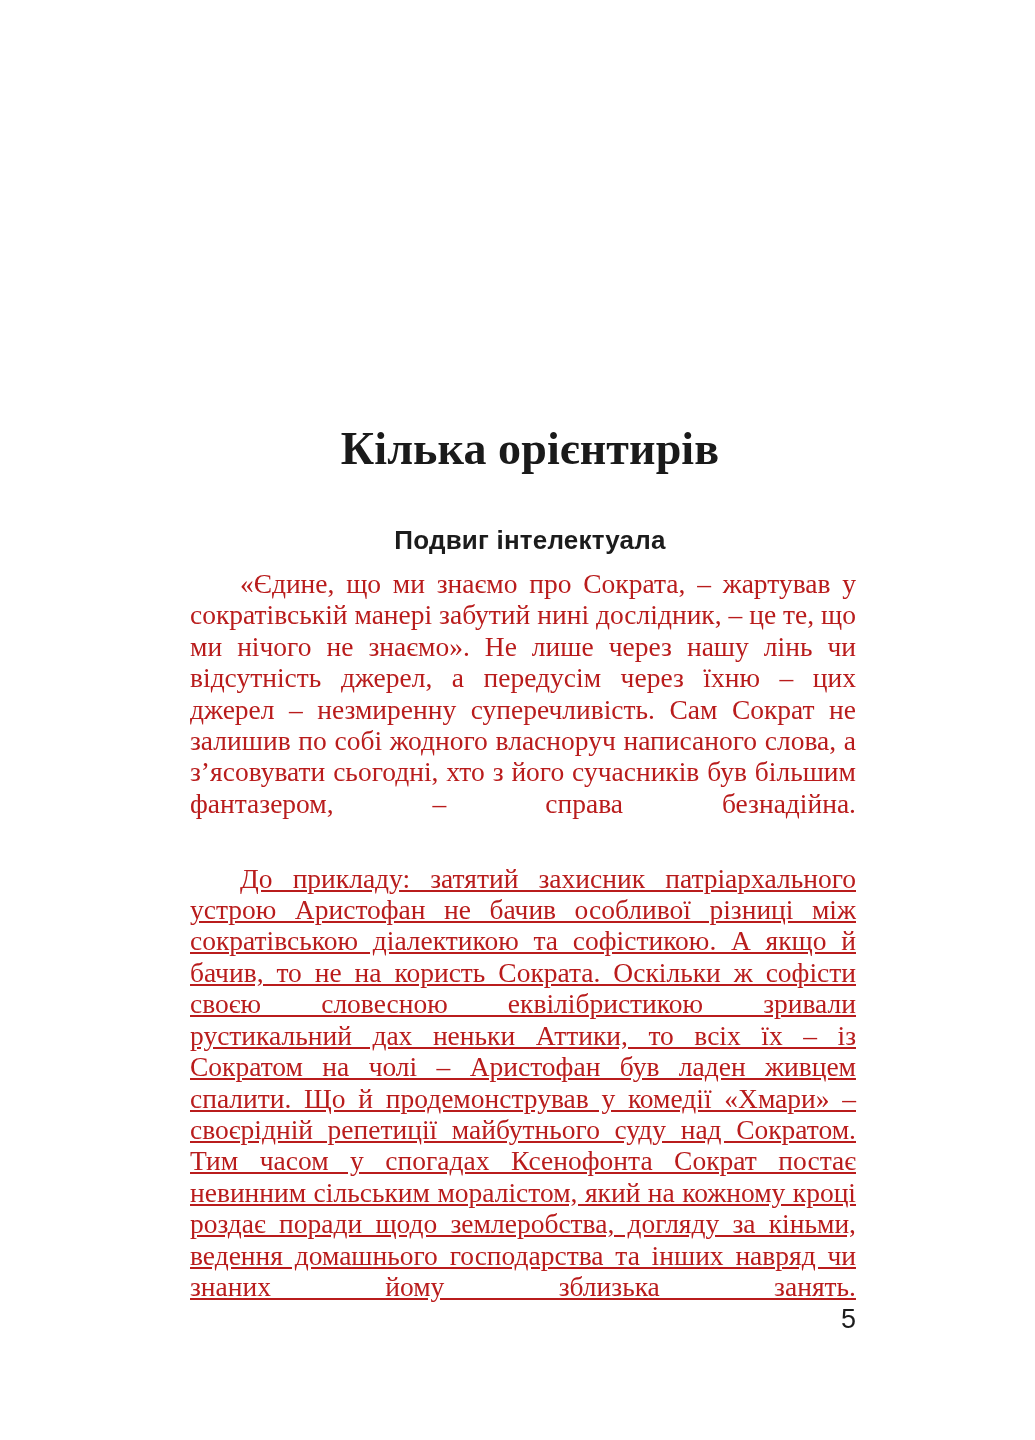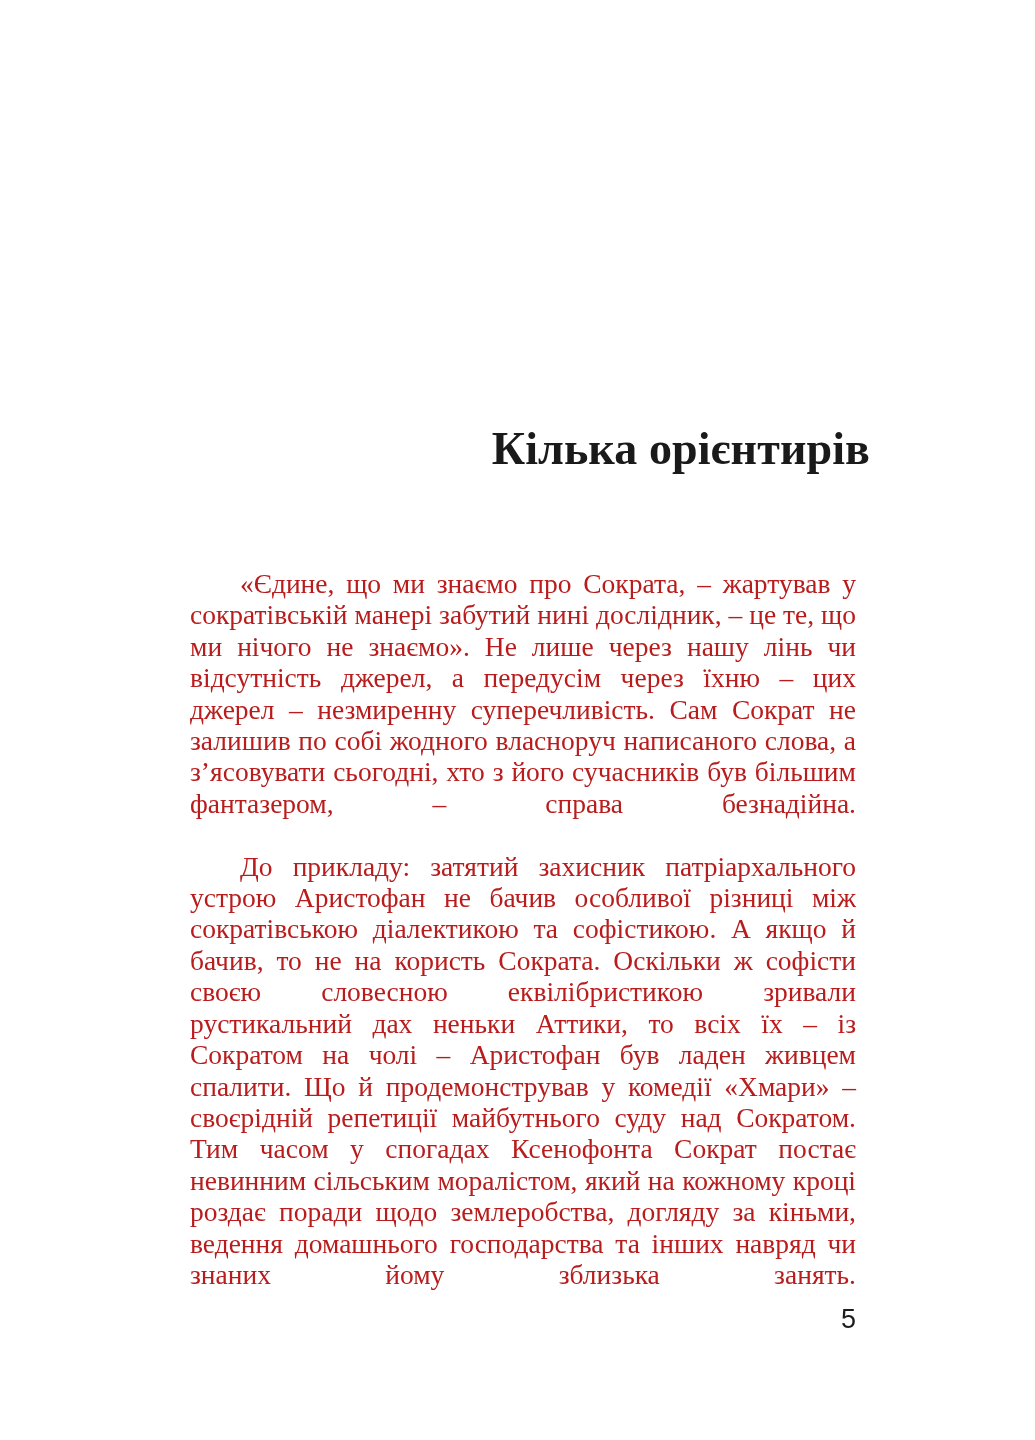--- a/index.html
+++ b/index.html
@@ -16,21 +16,21 @@
     overflow: hidden;
     box-sizing: border-box;
   }
 
   
   .chapter-title {
     position: absolute;
     left: 190px;
     top: 392px;
     width: 680px;
-    text-align: right;
+    text-align: center;
     font-family: "Liberation Serif", "DejaVu Serif", serif;
     font-weight: 700;
     font-size: 46px;
     line-height: 52px;
     color: #1a1a1a;
     letter-spacing: 0.1px;
     white-space: nowrap;
   }
 
   
@@ -63,21 +63,22 @@
     line-height: 31.4px;
     color: #b91c1c;
     text-align: justify;
     text-justify: inter-word;
     text-indent: 50px;
     hyphens: manual;
     -webkit-hyphens: manual;
   }
 
   .body-paragraph + .body-paragraph {
-    margin-top: 0;
+    margin-top: 12px;
+    text-decoration: underline;
   }
 
   
   .body-paragraph:after {
     content: "";
     display: inline-block;
     width: 100%;
   }
 
   
@@ -93,20 +94,21 @@
     color: #1c1c1c;
   }
 </style>
 </head>
 <body>
 
 <div class="page">
 
   <h1 class="chapter-title">Кілька орієнтирів</h1>
 
+  <h2 class="section-heading">Подвиг інтелектуала</h2>
 
   <div class="text-column">
     <p class="body-paragraph">«Єдине, що ми знаємо про Сократа, – жартував у сократівській манері забутий нині дослідник, – це те, що ми нічого не знаємо». Не лише через нашу лінь чи відсутність джерел, а передусім через їхню – цих джерел – незмиренну суперечливість. Сам Сократ не залишив по собі жодного власноруч написаного слова, а з’ясовувати сьогодні, хто з його сучасників був більшим фантазером, – справа безнадійна.</p>
     <p class="body-paragraph">До прикладу: затятий захисник патріархального устрою Аристофан не бачив особливої різниці між сократівською діалектикою та софістикою. А якщо й бачив, то не на користь Сократа. Оскільки ж софісти своєю словесною еквілібристикою зривали рустикальний дах неньки Аттики, то всіх їх – із Сократом на чолі – Аристофан був ладен живцем спалити. Що й продемонстрував у комедії «Хмари» – своєрідній репетиції майбутнього суду над Сократом. Тим часом у спогадах Ксенофонта Сократ постає невинним сільським моралістом, який на кожному кроці роздає поради щодо землеробства, догляду за кіньми, ведення домашнього господарства та інших навряд чи знаних йому зблизька занять.</p>
   </div>
 
   <div class="page-number">5</div>
 
 </div>
 

